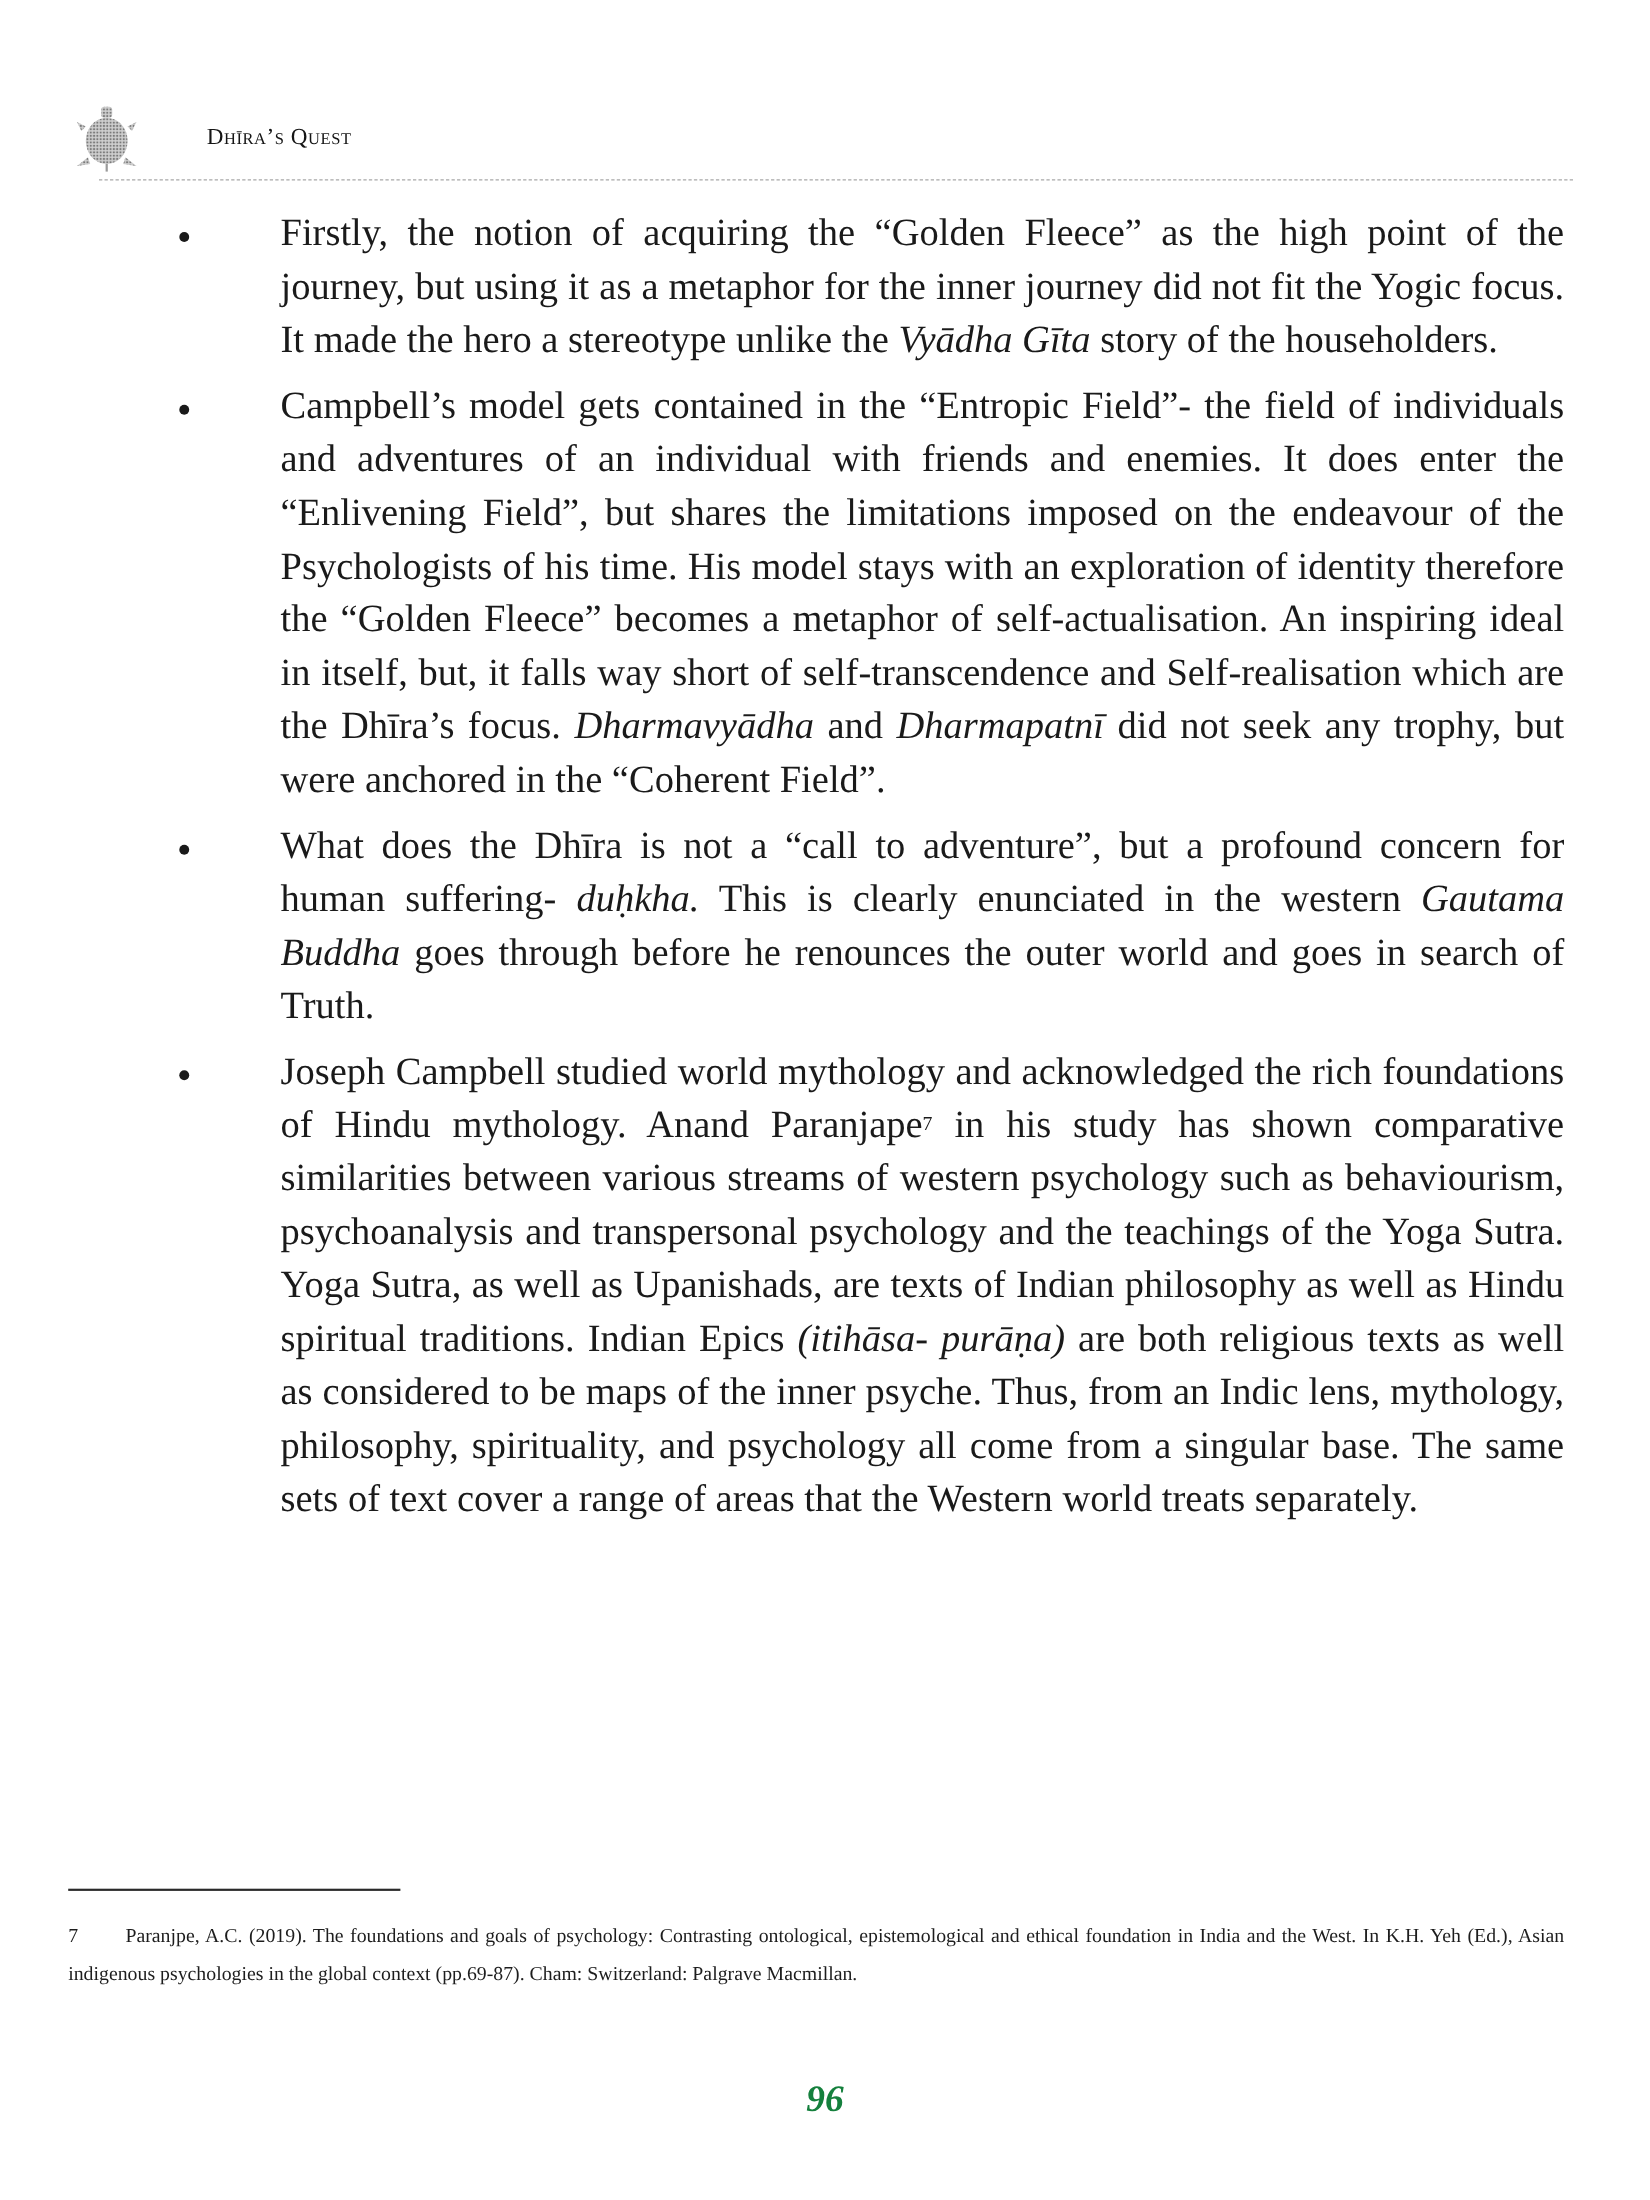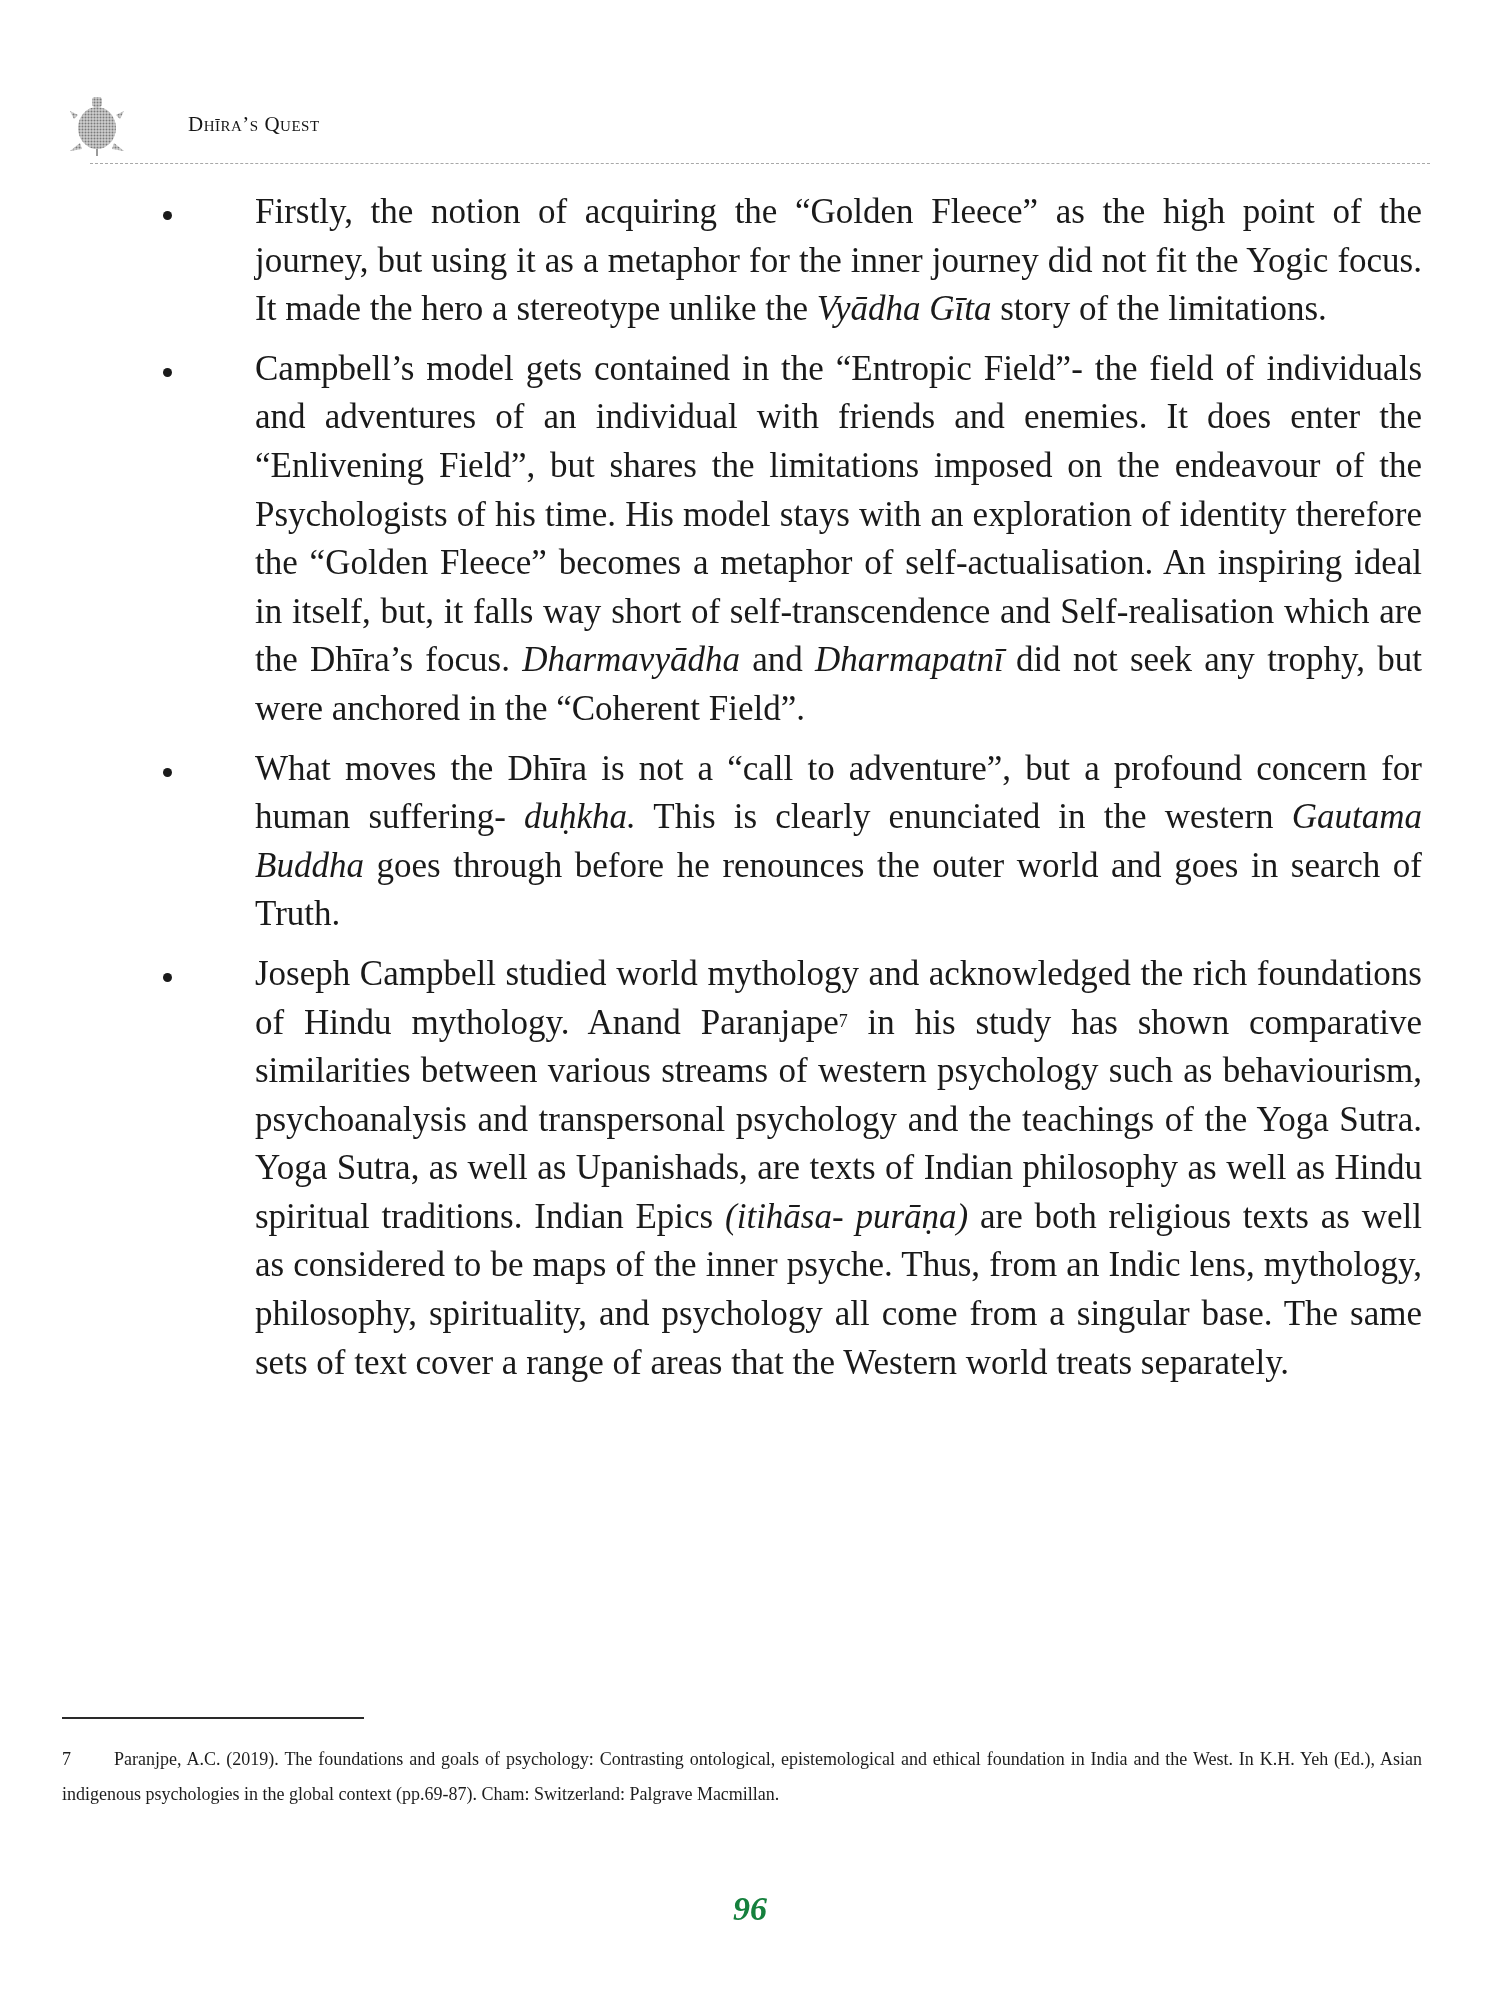--- a/index.html
+++ b/index.html
@@ -63,29 +63,29 @@
     <path d="M48 48 L58 56 L46 54 Z" fill="url(#dots)"></path>
     <rect x="30" y="54" width="2" height="7" fill="#9a9a9a"></rect>
   </svg>
   <div class="running-title">Dhīra’s Quest</div>
   <div class="header-rule"></div>
 </div>
 
 <div class="body-text" id="bullets">
     <div class="bullet-item">
       <span class="bullet-dot"></span>
-      <div class="bullet-text"><span>Firstly, the notion of acquiring the “Golden Fleece” as the high point of the journey, but using it as a metaphor for the inner journey did not fit the Yogic focus. It made the hero a stereotype unlike the </span><i>Vyādha Gīta</i><span> story of the limitations.</span></div>
+      <div class="bullet-text"><span>Firstly, the notion of acquiring the “Golden Fleece” as the high point of the journey, but using it as a metaphor for the inner journey did not fit the Yogic focus. It made the hero a stereotype unlike the </span><i>Vyādha Gīta</i><span> story of the householders.</span></div>
     </div>
     <div class="bullet-item">
       <span class="bullet-dot"></span>
       <div class="bullet-text"><span>Campbell’s model gets contained in the “Entropic Field”- the field of individuals and adventures of an individual with friends and enemies. It does enter the “Enlivening Field”, but shares the limitations imposed on the endeavour of the Psychologists of his time. His model stays with an exploration of identity therefore the “Golden Fleece” becomes a metaphor of self-actualisation. An inspiring ideal in itself, but, it falls way short of self-transcendence and Self-realisation which are the Dhīra’s focus. </span><i>Dharmavyādha</i><span> and </span><i>Dharmapatnī</i><span> did not seek any trophy, but were anchored in the “Coherent Field”.</span></div>
     </div>
     <div class="bullet-item">
       <span class="bullet-dot"></span>
-      <div class="bullet-text"><span>What moves the Dhīra is not a “call to adventure”, but a profound concern for human suffering- </span><i>duḥkha.</i><span> This is clearly enunciated in the western </span><i>Gautama Buddha</i><span> goes through before he renounces the outer world and goes in search of Truth.</span></div>
+      <div class="bullet-text"><span>What does the Dhīra is not a “call to adventure”, but a profound concern for human suffering- </span><i>duḥkha.</i><span> This is clearly enunciated in the western </span><i>Gautama Buddha</i><span> goes through before he renounces the outer world and goes in search of Truth.</span></div>
     </div>
     <div class="bullet-item">
       <span class="bullet-dot"></span>
       <div class="bullet-text"><span>Joseph Campbell studied world mythology and acknowledged the rich foundations of Hindu mythology. Anand Paranjape</span><sup class="fn">7</sup><span> in his study has shown comparative similarities between various streams of western psychology such as behaviourism, psychoanalysis and transpersonal psychology and the teachings of the Yoga Sutra. Yoga Sutra, as well as Upanishads, are texts of Indian philosophy as well as Hindu spiritual traditions. Indian Epics </span><i>(itihāsa- purāṇa)</i><span> are both religious texts as well as considered to be maps of the inner psyche. Thus, from an Indic lens, mythology, philosophy, spirituality, and psychology all come from a singular base. The same sets of text cover a range of areas that the Western world treats separately.</span></div>
     </div>
   </div>
 
 <div class="footnote-rule"></div>
 <div class="footnote">
   <span class="fn-num">7</span><span>Paranjpe, A.C. (2019). The foundations and goals of psychology: Contrasting ontological, epistemological and ethical foundation in India and the West. In K.H. Yeh (Ed.), Asian indigenous psychologies in the global context (pp.69-87). Cham: Switzerland: Palgrave Macmillan.</span>

